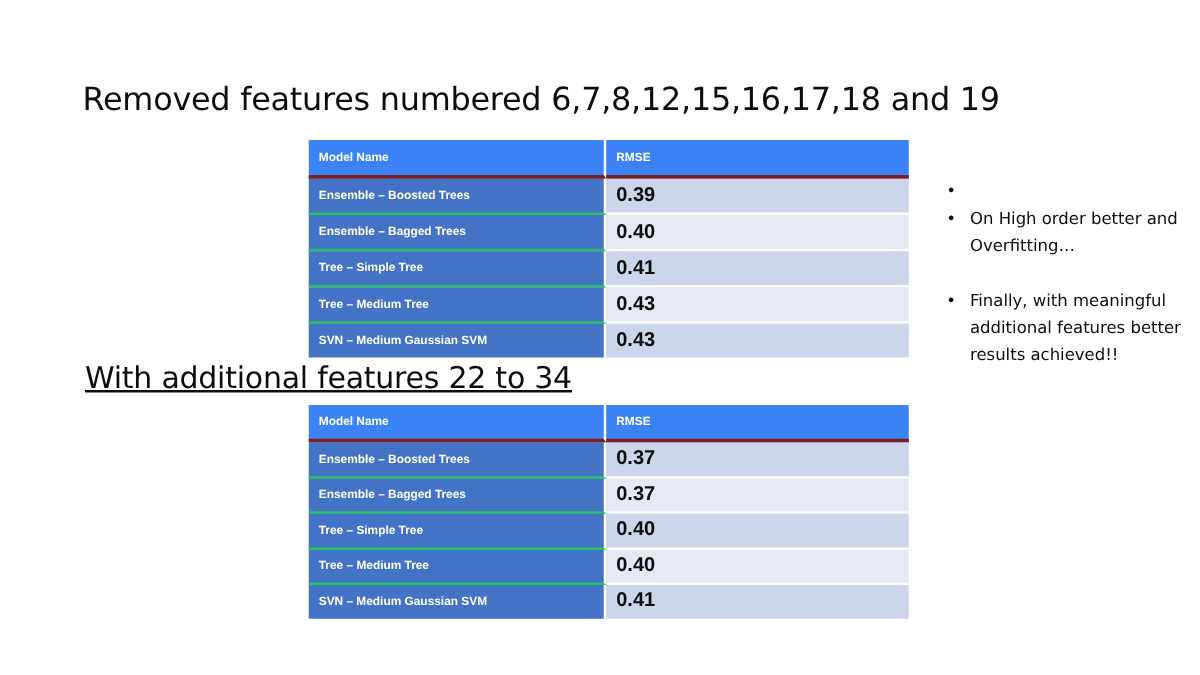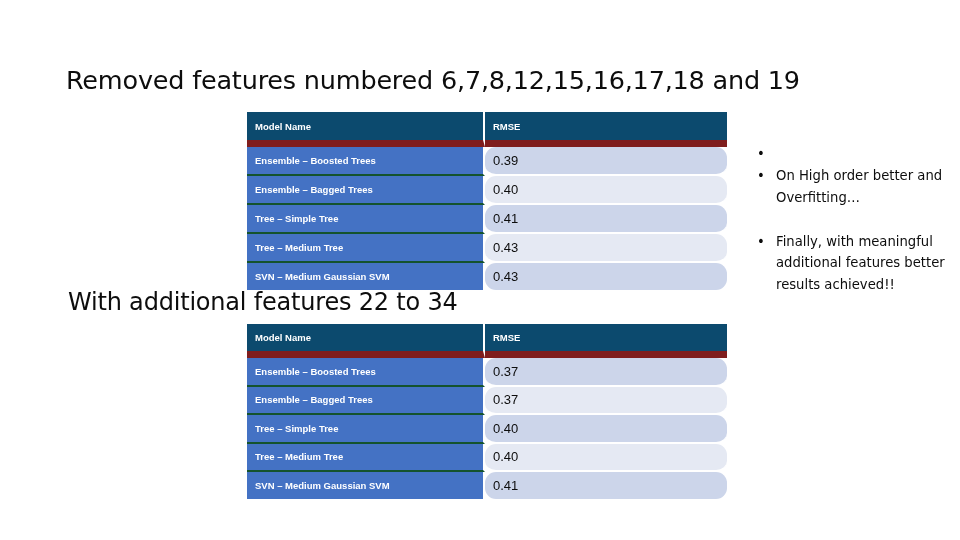--- a/index.html
+++ b/index.html
@@ -38,20 +38,21 @@
     left: 66px;
     top: 63px;
     font-size: 25.5px;
     line-height: 34px;
   }
   #heading-2 {
     left: 68px;
     top: 285px;
     font-size: 24px;
     line-height: 34px;
+    text-decoration: underline;
   }
 
   
   .result-table {
     position: absolute;
     border-collapse: separate;
     border-spacing: 0;
     table-layout: fixed;
   }
   #table-1 {
@@ -76,42 +77,41 @@
     font-size: 9.5px;
     font-weight: bold;
     text-align: left;
     border: 0;
     overflow: hidden;
     white-space: nowrap;
   }
 
   
   .result-table thead th {
-    background: #0c4a6e;
+    background: #3b82f6;
     color: #ffffff;
     height: 28px;
-    border-bottom: 7px solid #7f1d1d;
+    border-bottom: 3px solid #7f1d1d;
   }
   #table-2 thead th { height: 27px; }
   .result-table thead th.cell-model { border-right: 2px solid #ffffff; }
 
   
   .result-table tbody td.cell-model {
     background: #4472c4;
     color: #ffffff;
-    border-bottom: 2px solid #14532d;
+    border-bottom: 2px solid #22c55e;
     border-right: 2px solid #ffffff;
   }
   
   .result-table tbody td.cell-rmse {
     color: #0d0d0d;
-    font-weight: normal;
-    font-size: 13px;
+    font-weight: bold;
+    font-size: 16px;
     border-bottom: 2px solid #ffffff;
-    border-radius: 11px;
   }
   .result-table tbody tr.band-dark td.cell-rmse  { background: #ccd5ea; }
   .result-table tbody tr.band-light td.cell-rmse { background: #e5e9f3; }
 
   #table-1 tbody td { height: 27px; }
   #table-2 tbody td { height: 26.5px; }
   #table-1 tbody tr:last-child td { border-bottom: 0; }
   #table-2 tbody tr:last-child td { border-bottom: 0; }
 
   

